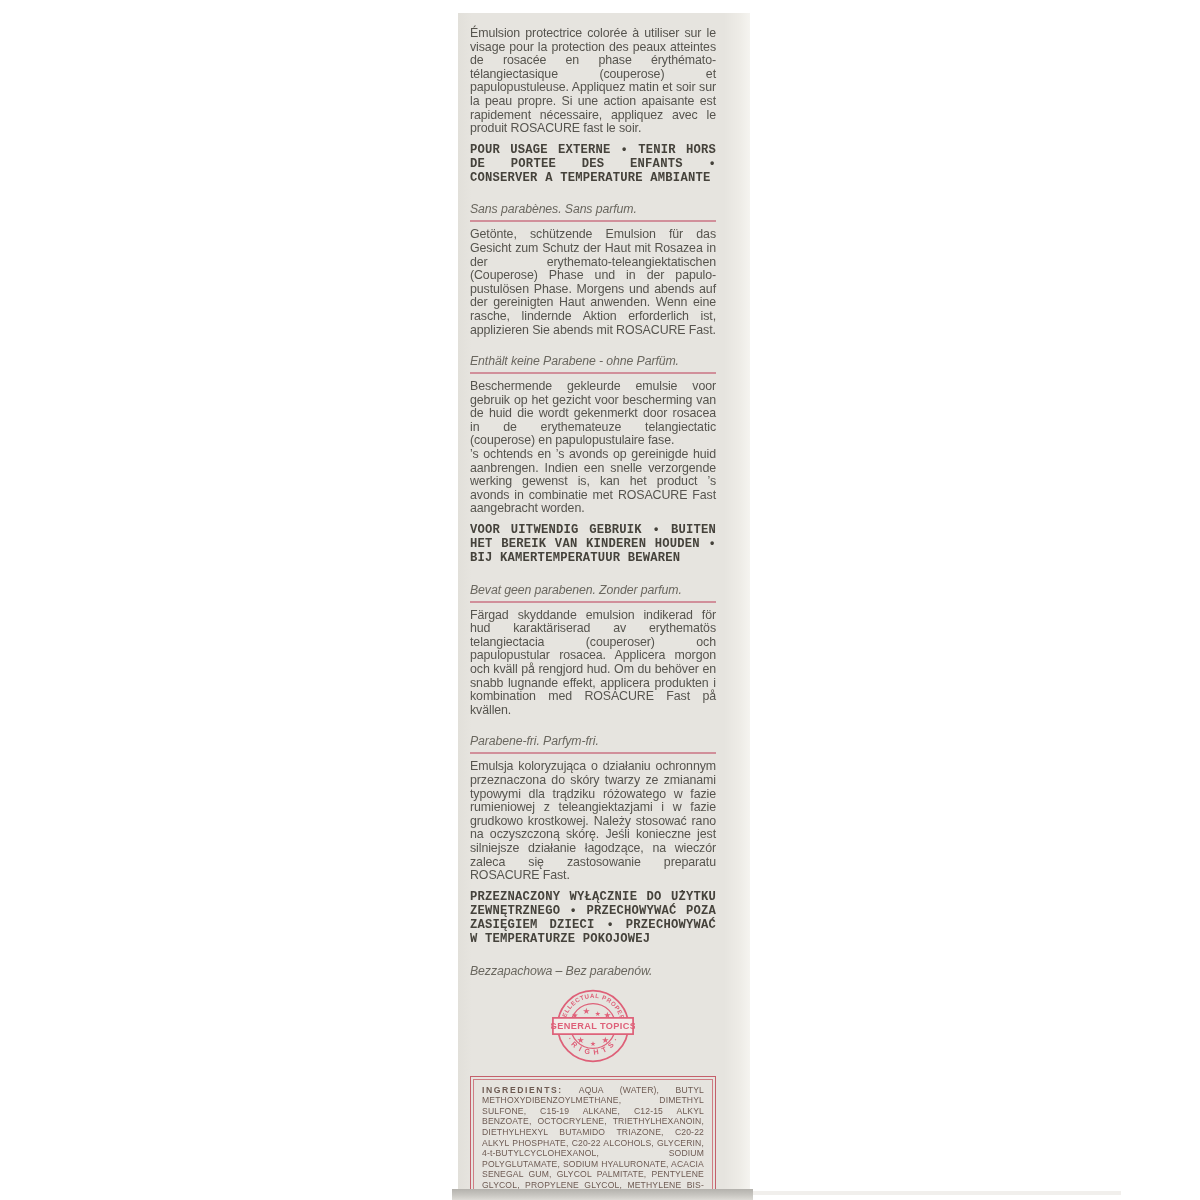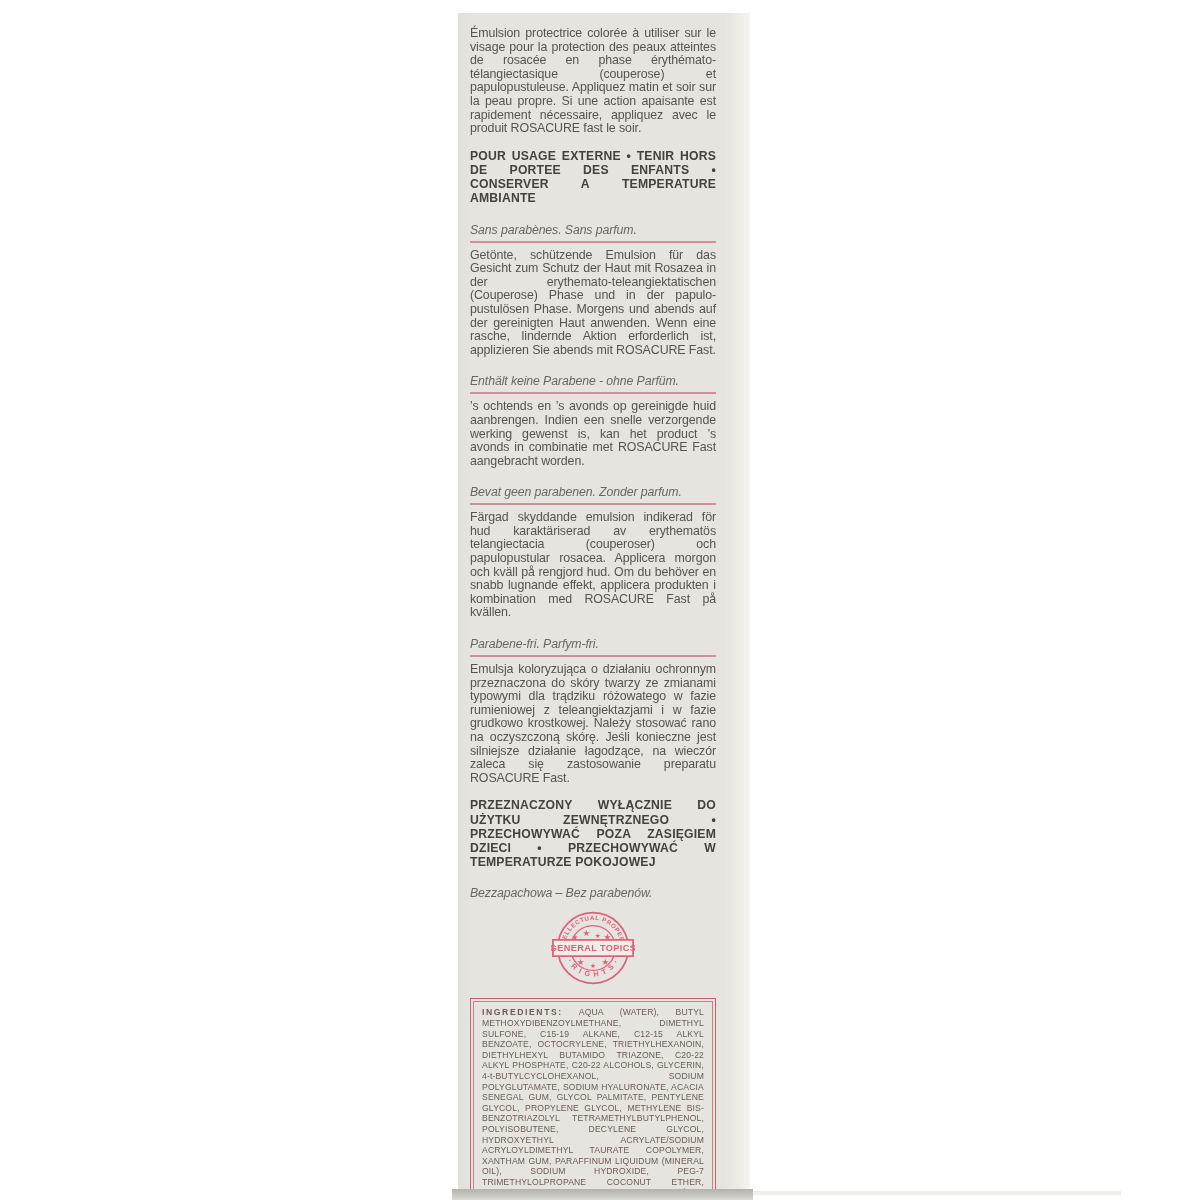--- a/index.html
+++ b/index.html
@@ -32,21 +32,21 @@
     background:#edebe7;opacity:.8;
   }
   section{margin:0;}
   p{margin:0;}
   .body-par{
     font-size:12.4px;line-height:13.6px;color:var(--body-text);
     text-align:justify;text-justify:inter-word;letter-spacing:-0.1px;
   }
   .warning{
     font-size:12.2px;line-height:14.2px;font-weight:bold;color:var(--warn-text);
-    text-align:justify;letter-spacing:0.2px;margin-top:13px;
+    text-align:justify;letter-spacing:0.2px;margin-top:7px;font-family:Liberation Mono, monospace;
   }
   .note{
     font-size:12.3px;line-height:13px;font-style:italic;color:var(--note-text);
     margin-top:18px;letter-spacing:-0.1px;
   }
   .divider{height:2px;background:var(--divider);margin:4px 0 6px 0;border:0;}
   .stamp-wrap{
     text-align:center;margin:6px 0 4px 0;
   }
   .ing-outer{
@@ -81,22 +81,24 @@
   <section>
     <div class="paras">
           <p class="body-par">Getönte, schützende Emulsion für das Gesicht zum Schutz der Haut mit Rosazea in der erythemato-teleangiektatischen (Couperose) Phase und in der papulo-pustulösen Phase. Morgens und abends auf der gereinigten Haut anwenden. Wenn eine rasche, lindernde Aktion erforderlich ist, applizieren Sie abends mit ROSACURE Fast.</p>
         </div>
     <p class="note">Enthält keine Parabene - ohne Parfüm.</p>
     <div class="divider"></div>
   </section>
 
   <section>
     <div class="paras">
+          <p class="body-par">Beschermende gekleurde emulsie voor gebruik op het gezicht voor bescherming van de huid die wordt gekenmerkt door rosacea in de erythemateuze telangiectatic (couperose) en papulopustulaire fase.</p>
           <p class="body-par">’s ochtends en ’s avonds op gereinigde huid aanbrengen. Indien een snelle verzorgende werking gewenst is, kan het product ’s avonds in combinatie met ROSACURE Fast aangebracht worden.</p>
         </div>
+    <p class="warning">VOOR UITWENDIG GEBRUIK • BUITEN HET BEREIK VAN KINDEREN HOUDEN • BIJ KAMERTEMPERATUUR BEWAREN</p>
     <p class="note">Bevat geen parabenen. Zonder parfum.</p>
     <div class="divider"></div>
   </section>
 
   <section>
     <div class="paras">
           <p class="body-par">Färgad skyddande emulsion indikerad för hud karaktäriserad av erythematös telangiectacia (couperoser) och papulopustular rosacea. Applicera morgon och kväll på rengjord hud. Om du behöver en snabb lugnande effekt, applicera produkten i kombination med ROSACURE Fast på kvällen.</p>
         </div>
     <p class="note">Parabene-fri. Parfym-fri.</p>
     <div class="divider"></div>

